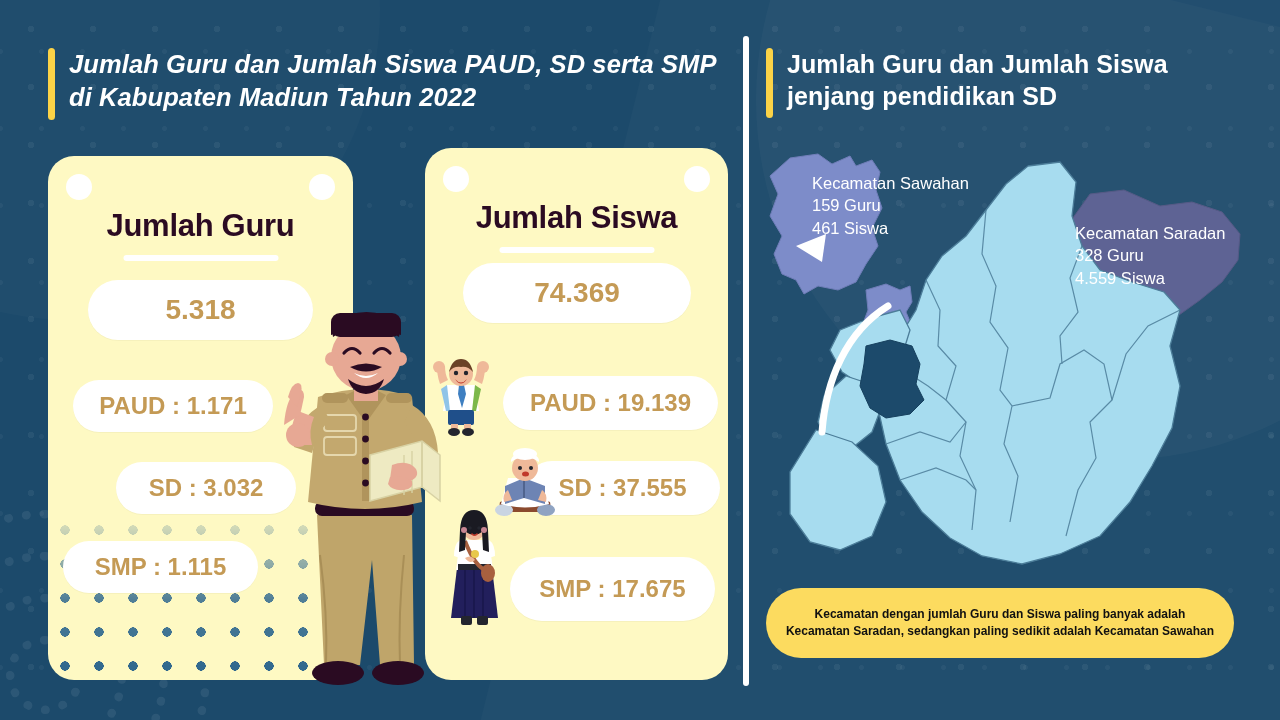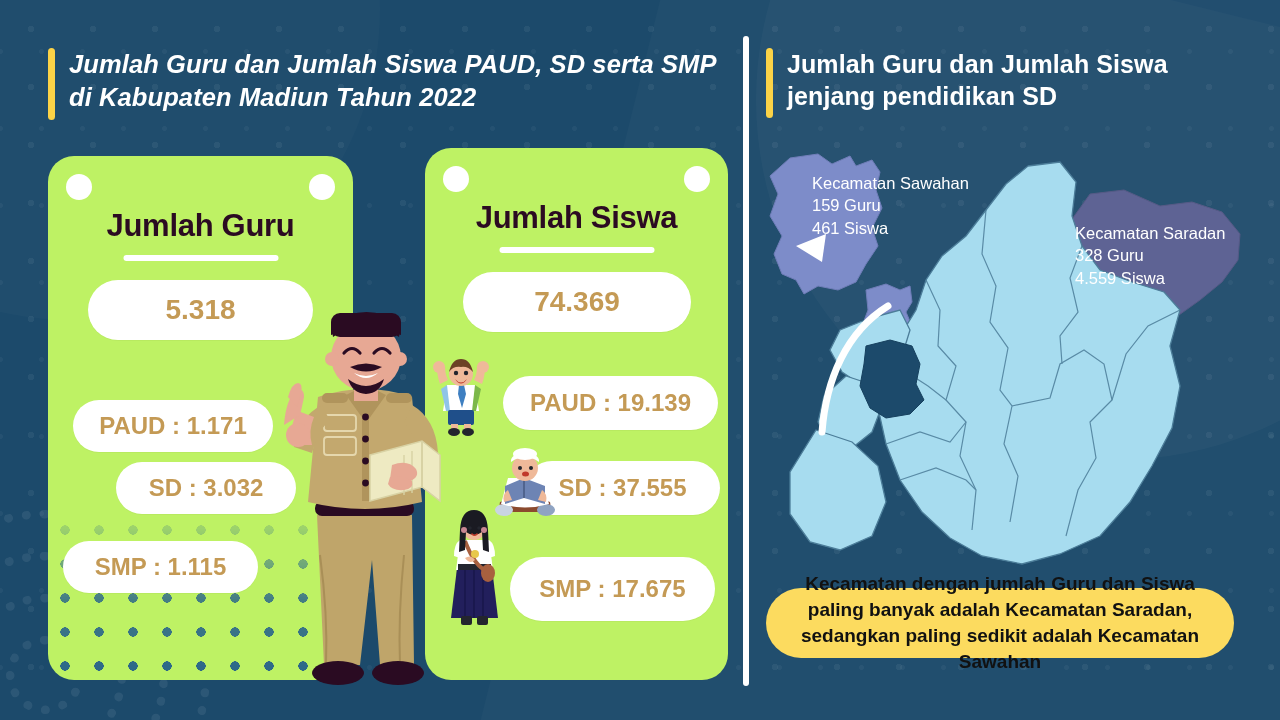--- a/index.html
+++ b/index.html
@@ -60,21 +60,21 @@
   #title-right .title-text{font-size:25px;}
 
   
   .divider{
     position:absolute;left:743px;top:36px;width:6px;height:650px;
     background:#ffffff;border-radius:4px;
   }
 
   
   .card{
-    position:absolute;background:#bef264;border-radius:26px;overflow:hidden;
+    position:absolute;background:#fef9c3;border-radius:26px;overflow:hidden;
   }
   .card-dots{
     position:absolute;left:0;bottom:0;width:100%;height:235px;
     background-image:radial-gradient(circle, #26618c 4.6px, transparent 4.8px);
     background-size:34px 34px;
     -webkit-mask-image:linear-gradient(to top, #000 6%, rgba(0,0,0,.85) 34%, transparent 76%);
     mask-image:linear-gradient(to top, #000 6%, rgba(0,0,0,.85) 34%, transparent 76%);
     opacity:.95;
   }
   .hole{position:absolute;top:18px;width:26px;height:26px;border-radius:50%;background:#ffffff;}
@@ -110,21 +110,21 @@
   .map-label{position:absolute;color:#ffffff;font-weight:normal;font-size:16.5px;line-height:1.36;white-space:nowrap;}
   #label-sawahan{left:812px;top:172px;}
   #label-saradan{left:1075px;top:222px;}
 
   
   .caption{
     position:absolute;left:766px;top:588px;width:468px;height:70px;
     background:#fcdb5f;border-radius:42px;
     display:flex;align-items:center;justify-content:center;
     text-align:center;color:#111111;font-weight:bold;
-    font-size:19px;line-height:1.38;padding:0 16px;box-sizing:border-box;
+    font-size:12px;line-height:1.38;padding:0 16px;box-sizing:border-box;
   }
 </style>
 </head>
 <body>
 
 <div class="stage">
 
   <div class="bg-base"></div>
   <div class="bg-arc2"></div>
   <div class="bg-diag"></div>
@@ -150,31 +150,31 @@
 
   <div class="divider"></div>
 
   <div class="card" id="card-guru">
     <div class="card-dots"></div>
     <div class="hole l"></div>
     <div class="hole r"></div>
     <div class="card-head">Jumlah Guru</div>
     <div class="card-rule"></div>
     <div class="pill total" style="left:40px;top:124px;width:225px;height:60px;">5.318</div>
-    <div class="pill sub" style="left:25px;top:224px;width:200px;height:52px;margin-top:20px;">PAUD : 1.171</div>
+    <div class="pill sub" style="left:25px;top:224px;width:200px;height:52px;">PAUD : 1.171</div>
     <div class="pill sub" style="left:68px;top:306px;width:180px;height:52px;">SD : 3.032</div>
     <div class="pill sub" style="left:15px;top:385px;width:195px;height:52px;">SMP : 1.115</div>
   </div>
 
   <div class="card" id="card-siswa">
     <div class="hole l"></div>
     <div class="hole r"></div>
     <div class="card-head">Jumlah Siswa</div>
     <div class="card-rule"></div>
-    <div class="pill total" style="left:38px;top:124px;width:228px;height:60px;">74.369</div>
+    <div class="pill total" style="left:38px;top:115px;width:228px;height:60px;">74.369</div>
     <div class="pill sub" style="left:78px;top:228px;width:215px;height:54px;">PAUD : 19.139</div>
     <div class="pill sub" style="left:100px;top:313px;width:195px;height:54px;">SD : 37.555</div>
     <div class="pill sub" style="left:85px;top:409px;width:205px;height:64px;">SMP : 17.675</div>
   </div>
 
   <svg class="illus" style="left:262px;top:305px;width:210px;height:415px;" viewBox="0 0 210 415">
 
     <path d="M55 210 L150 210 L152 360 L118 360 L110 255 L98 360 L62 360 Z" fill="#bfa56a"></path>
     <path d="M58 250 q8 60 6 110" stroke="#a98f57" stroke-width="2" fill="none"></path>
     <path d="M142 250 q-6 60 -4 110" stroke="#a98f57" stroke-width="2" fill="none"></path>

